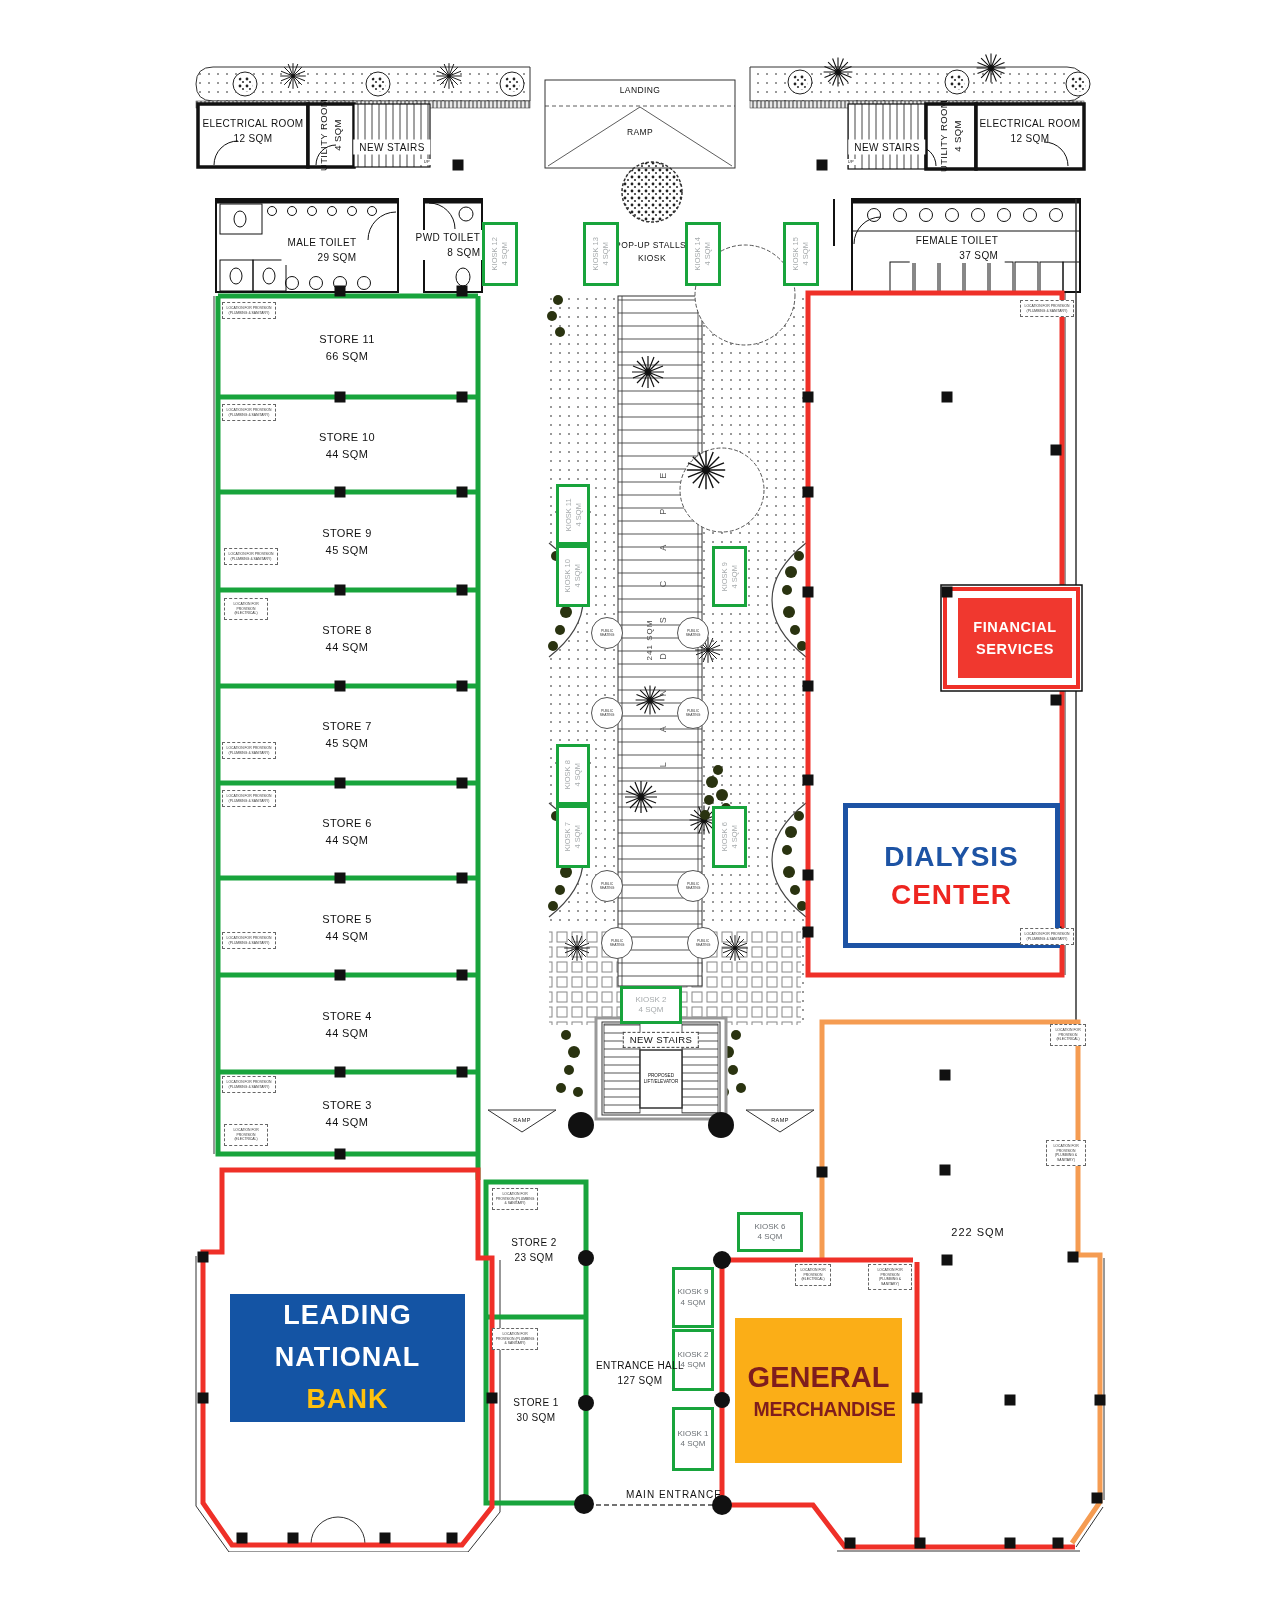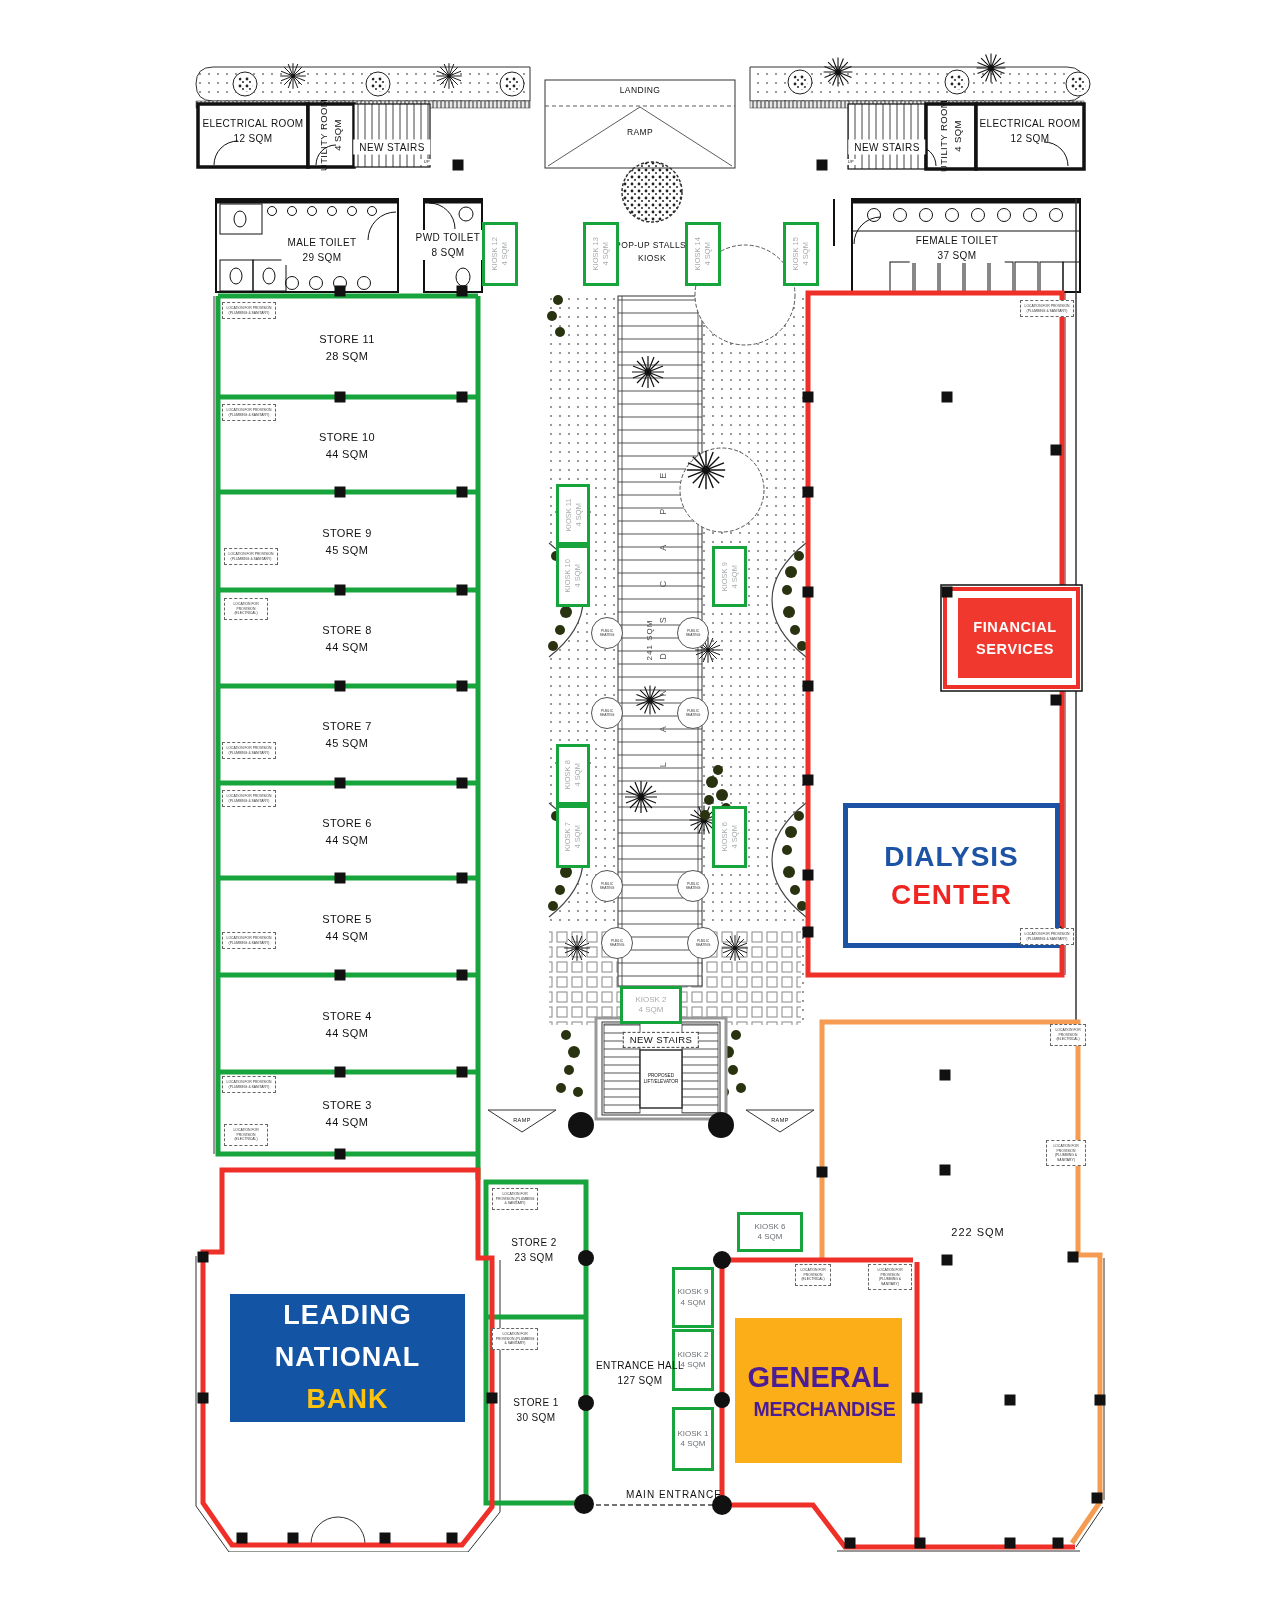--- a/index.html
+++ b/index.html
@@ -3,21 +3,21 @@
 <meta charset="utf-8">
 <style>
   html,body{margin:0;padding:0;background:#fff;}
   .plan{position:relative;width:1280px;height:1552px;background:#fff;overflow:hidden;
         font-family:"Liberation Sans",sans-serif;}
   .plan svg{position:absolute;left:0;top:0;}
   
   .lbl{position:absolute;transform:translate(-50%,-50%);text-align:center;color:#111;
        white-space:nowrap;line-height:1.5;letter-spacing:.4px;}
   .f8{font-size:8.5px;} .f9{font-size:9.5px;} .f10{font-size:10px;} .f11{font-size:11px;}
-  .wbg{background:#fff;padding:0 6px;}
+  .wbg{background:#fff;padding:0 6px;text-align:right;}
   .rot90{transform:translate(-50%,-50%) rotate(-90deg);}
   
   .kv,.kh{position:absolute;border:3px solid #18A43C;background:#fff;display:flex;
           align-items:center;justify-content:center;box-sizing:border-box;}
   .kv .rot{transform:rotate(-90deg);}
   .ktxt{text-align:center;font-size:7.5px;line-height:1.3;color:#A7ABAD;white-space:nowrap;}
   .kh .ktxt{font-size:8px;color:#6b7074;}
   
   .prov{position:absolute;width:54px;border:1px dashed #666;background:#fff;font-size:3.4px;
         color:#333;text-align:center;padding:3px 2px;line-height:1.35;box-sizing:border-box;}
@@ -27,21 +27,21 @@
         font-size:3.4px;color:#333;line-height:1.25;transform:translate(-50%,-50%);}
   .seat span{width:18px;display:block;}
   
   .brand{position:absolute;display:flex;flex-direction:column;align-items:center;
          justify-content:center;font-weight:bold;text-align:center;box-sizing:border-box;}
   .fs{background:#F0382F;color:#fff;font-size:14.5px;line-height:1.55;letter-spacing:.6px;}
   .dial{background:#fff;border:5px solid #1D53A4;font-size:28px;line-height:1.35;letter-spacing:1px;margin-top:40px;}
   .dial .b{color:#1D53A4;} .dial .r{color:#EE2520;}
   .bank{background:#1454A4;color:#fff;font-size:27px;line-height:1.55;letter-spacing:1px;}
   .bank .gold{color:#FFC20D;}
-  .gm{background:#FBAE17;color:#4c1d95;}
+  .gm{background:#FBAE17;color:#7f1d1d;}
   .gm .l1{font-size:29px;line-height:1.3;} .gm .l2{font-size:19.5px;line-height:1.3;letter-spacing:-0.3px;padding-left:12px;}
   .vword{position:absolute;transform:translate(-50%,-50%) rotate(-90deg);font-size:9px;
          letter-spacing:30px;color:#555;white-space:nowrap;}
   .v241{position:absolute;transform:translate(-50%,-50%) rotate(-90deg);font-size:8px;
         letter-spacing:1px;color:#444;white-space:nowrap;}
   .lift{position:absolute;display:flex;align-items:center;justify-content:center;text-align:center;
         font-size:4.6px;line-height:1.4;color:#111;}
   .dash{border:1px dashed #444;}
 </style>
 </head>
@@ -404,21 +404,21 @@
   <div>FEMALE TOILET</div>
   <div>37 SQM</div>
 </div>
 <div class="lbl f8" style="left:652px;top:252px">
   <div>POP-UP STALLS/</div>
   <div>KIOSK</div>
 </div>
 
 <div class="lbl f11" style="left:347px;top:347px">
   <div>STORE 11</div>
-      <div>28 SQM</div>
+      <div>66 SQM</div>
     </div>
 <div class="lbl f11" style="left:347px;top:445px">
   <div>STORE 10</div>
       <div>44 SQM</div>
     </div>
 <div class="lbl f11" style="left:347px;top:541px">
   <div>STORE 9</div>
       <div>45 SQM</div>
     </div>
 <div class="lbl f11" style="left:347px;top:638px">

